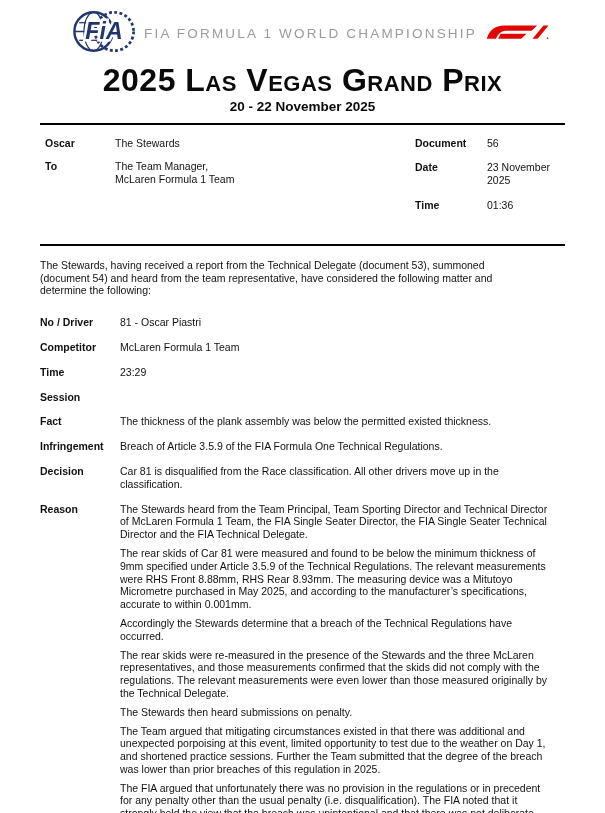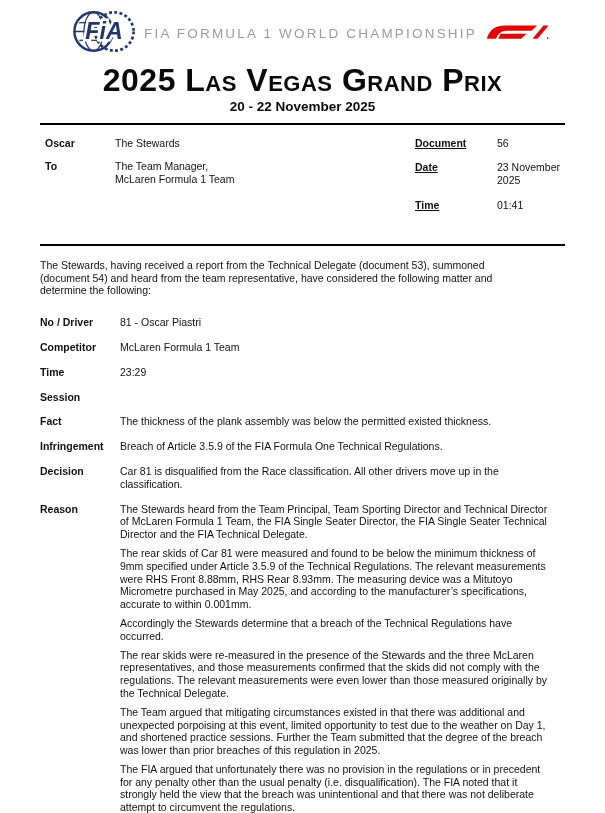--- a/index.html
+++ b/index.html
@@ -66,21 +66,21 @@
   .meta-right { flex: 1; }
   .meta-row { display: flex; margin-bottom: 11px; }
   .meta-right .meta-row { margin-bottom: 12px; }
   .meta-label {
     font-weight: bold;
     font-size: 10.5px;
     width: 70px;
     flex: 0 0 auto;
     line-height: 1.22;
   }
-  .meta-right .meta-label { width: 82px; text-decoration: underline; }
+  .meta-right .meta-label { width: 72px; }
   .meta-value { font-size: 10.5px; line-height: 1.22; }
 
   
   .intro {
     font-size: 10.5px;
     line-height: 1.22;
     margin: 13px 0 19px 0;
     padding-right: 40px;
   }
 
@@ -158,21 +158,21 @@
       <div class="meta-row">
         <span class="meta-label">Document</span>
         <span class="meta-value">56</span>
       </div>
       <div class="meta-row">
         <span class="meta-label">Date</span>
         <span class="meta-value">23 November 2025</span>
       </div>
       <div class="meta-row">
         <span class="meta-label">Time</span>
-        <span class="meta-value">01:41</span>
+        <span class="meta-value">01:36</span>
       </div>
     </div>
   </div>
 
   <hr class="rule">
 
   <p class="intro">The Stewards, having received a report from the Technical Delegate (document 53), summoned (document 54) and heard from the team representative, have considered the following matter and determine the following:</p>
 
   <div class="fields">
     <div class="field-row">
@@ -203,20 +203,21 @@
       <span class="field-value">Car 81 is disqualified from the Race classification. All other drivers move up in the classification.</span>
     </div>
 
     <div class="field-row">
       <span class="field-label">Reason</span>
       <div class="field-value reason-paragraphs">
         <p>The Stewards heard from the Team Principal, Team Sporting Director and Technical Director of McLaren Formula 1 Team, the FIA Single Seater Director, the FIA Single Seater Technical Director and the FIA Technical Delegate.</p>
         <p>The rear skids of Car 81 were measured and found to be below the minimum thickness of 9mm specified under Article 3.5.9 of the Technical Regulations. The relevant measurements were RHS Front 8.88mm, RHS Rear 8.93mm. The measuring device was a Mitutoyo Micrometre purchased in May 2025, and according to the manufacturer’s specifications, accurate to within 0.001mm.</p>
         <p>Accordingly the Stewards determine that a breach of the Technical Regulations have occurred.</p>
         <p>The rear skids were re-measured in the presence of the Stewards and the three McLaren representatives, and those measurements confirmed that the skids did not comply with the regulations. The relevant measurements were even lower than those measured originally by the Technical Delegate.</p>
+        <p>The Stewards then heard submissions on penalty.</p>
         <p>The Team argued that mitigating circumstances existed in that there was additional and unexpected porpoising at this event, limited opportunity to test due to the weather on Day 1, and shortened practice sessions. Further the Team submitted that the degree of the breach was lower than prior breaches of this regulation in 2025.</p>
         <p>The FIA argued that unfortunately there was no provision in the regulations or in precedent for any penalty other than the usual penalty (i.e. disqualification). The FIA noted that it strongly held the view that the breach was unintentional and that there was not deliberate attempt to circumvent the regulations.</p>
 
       </div>
     </div>
   </div>
 
 </div>
 
 </body></html>

